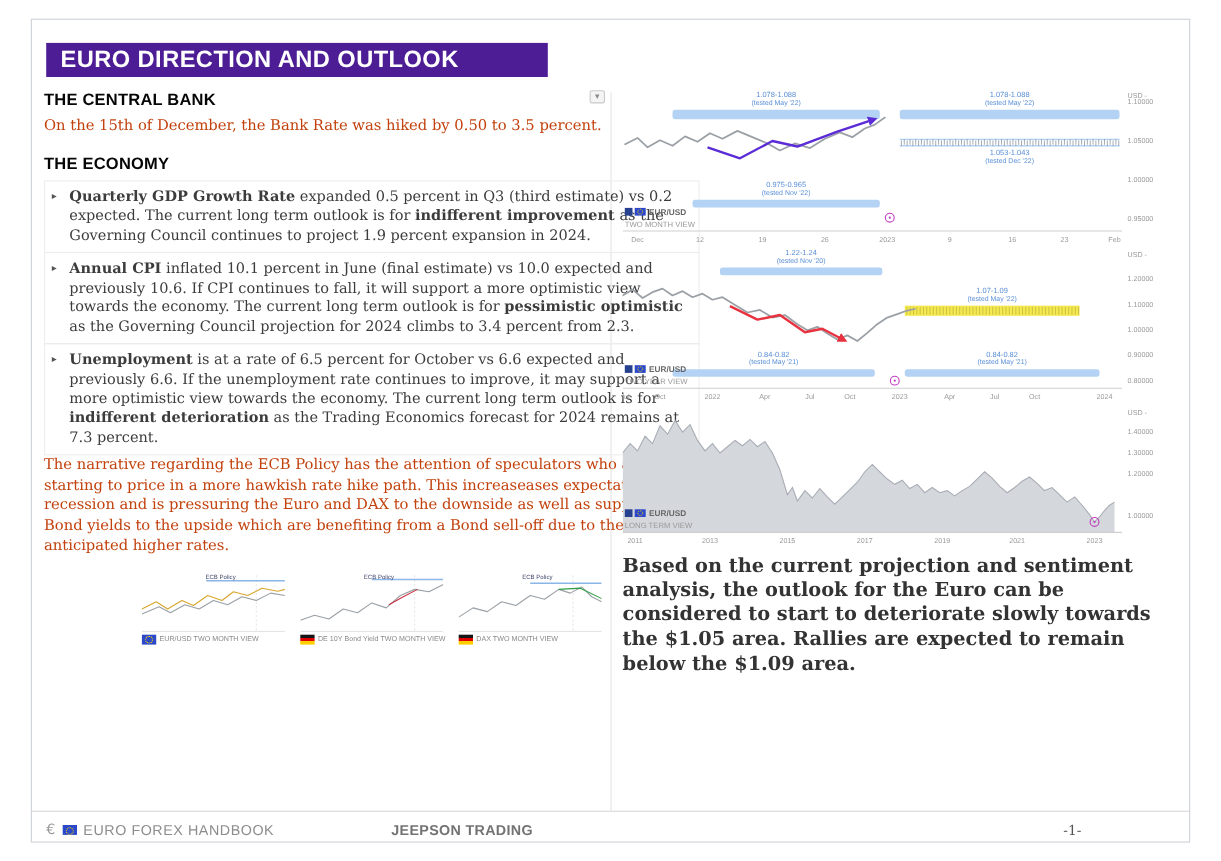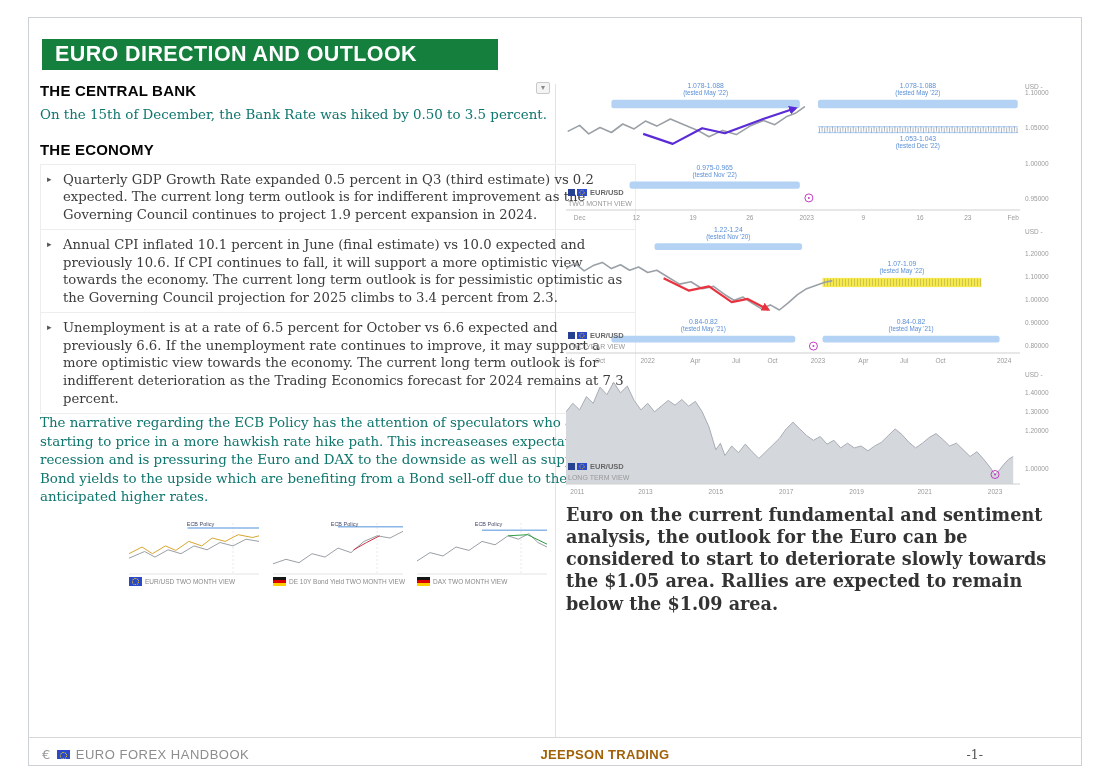--- a/index.html
+++ b/index.html
@@ -1,46 +1,46 @@
 <!DOCTYPE html>
 <html><head>
 <meta charset="utf-8">
 <style>
   *{box-sizing:border-box;margin:0;padding:0}
   html,body{background:#fff}
   body{width:1110px;height:783px;position:relative;overflow:hidden;font-family:"DejaVu Serif",serif}
   .border-frame{position:absolute;left:28px;top:17px;right:28px;bottom:17px;border:1px solid #cdd1d6}
-  .title-bar{position:absolute;left:42px;top:39px;width:456px;height:31px;background:#15803d;color:#fff;
+  .title-bar{position:absolute;left:42px;top:39px;width:456px;height:31px;background:#4c1d95;color:#fff;
     font:700 21.5px/31px "Liberation Sans",sans-serif;letter-spacing:.4px;padding-left:13px}
   .collapse-btn{position:absolute;left:536px;top:82px;width:14px;height:12px;background:#f4f4f4;border:1px solid #c9c9c9;
     border-radius:2px;font:8px/10px "Liberation Sans",sans-serif;color:#8a8a8a;text-align:center;cursor:default}
   .divider{position:absolute;left:555px;top:84px;height:653px;width:1px;background:#e3e3e3}
   .left-col{position:absolute;left:40px;top:82px;width:596px}
   .right-col{position:absolute;left:566px;top:82px;width:506px}
   h2.sec{font:800 15px "Liberation Sans",sans-serif;color:#060606;margin:13px 0 7px;letter-spacing:.2px}
   h2.sec.first{margin-top:0}
-  p.body{font:13.4px/1.38 "DejaVu Serif",serif;color:#0f766e;margin:0 0 16px}
+  p.body{font:13.4px/1.38 "DejaVu Serif",serif;color:#c2410c;margin:0 0 16px}
   p.body.tight{margin-bottom:0}
   .econ-list{margin:2px 0 0}
   .econ-item{position:relative;border:1px solid #ededed;margin-top:-1px;padding:6px 9px 6px 22px;
     font:13.2px/1.33 "DejaVu Serif",serif;color:#3c3c3c}
   .econ-item .bullet{position:absolute;left:6px;top:9px;font-size:9px;color:#555;font-family:"DejaVu Sans",sans-serif}
-  .econ-item b{font-weight:400}
+  .econ-item b{font-weight:700}
   .thumbs{display:flex;justify-content:center;gap:14px;margin-top:12px}
   .thumb{width:130px}
   .thumb svg{display:block;background:#fff}
   .thumb figcaption{margin-top:2px;font:6.5px "Liberation Sans",sans-serif;color:#8a8a8a;display:flex;align-items:center;gap:3px;white-space:nowrap}
   .chart{display:block;margin-bottom:3px}
   svg text{font-family:"Liberation Sans",sans-serif}
   .summary{font:700 17.6px/1.26 "DejaVu Serif",serif;color:#333;margin-top:6px}
   .summary .u{}
   .footer{position:absolute;left:28px;right:28px;top:737px;border-top:1px solid #d8d8d8;display:flex;align-items:center;padding:9px 14px 0}
   .f-left{flex:1;display:flex;align-items:center;gap:6px;color:#8d8d8d;font:13px "Liberation Sans",sans-serif;letter-spacing:.5px}
   .f-left .euro{font-family:"DejaVu Sans",sans-serif;color:#9a9a9a}
-  .f-center{flex:1;text-align:right;font:700 13px "Liberation Sans",sans-serif;color:#a16207;letter-spacing:.3px}
+  .f-center{flex:1;text-align:left;font:700 13px "Liberation Sans",sans-serif;color:#737373;letter-spacing:.3px}
   .f-right{flex:1;text-align:right;padding-right:85px;font:12.5px "DejaVu Serif",serif;color:#555}
   .flag{display:inline-block;vertical-align:-1px;flex:none}
   .flag-eu{width:13px;height:9px;background:#2b49c9;position:relative}
   .flag-eu::after{content:"";position:absolute;left:3px;top:1.5px;width:5px;height:5px;border:1px dotted #ffd800;border-radius:50%}
   .flag-de{width:13px;height:9px;background:linear-gradient(to bottom,#151515 0 33%,#d00 33% 66%,#ffce00 66% 100%)}
 </style>
 </head>
 <body>
 
 <div class="border-frame"></div>
@@ -60,21 +60,21 @@
   <p class="body">On the 15th of December, the Bank Rate was hiked by 0.50 to 3.5 percent.</p>
 
   <h2 class="sec">THE ECONOMY</h2>
   <div class="econ-list">
     <div class="econ-item">
       <span class="bullet">▸</span>
       <span><b>Quarterly GDP Growth Rate</b><span> expanded 0.5 percent in Q3 (third estimate) vs 0.2 expected. The current long term outlook is for </span><b>indifferent improvement</b><span> as the Governing Council continues to project 1.9 percent expansion in 2024.</span></span>
     </div>
     <div class="econ-item">
       <span class="bullet">▸</span>
-      <span><b>Annual CPI</b><span> inflated 10.1 percent in June (final estimate) vs 10.0 expected and previously 10.6. If CPI continues to fall, it will support a more optimistic view towards the economy. The current long term outlook is for </span><b>pessimistic optimistic</b><span> as the Governing Council projection for 2025 climbs to 3.4 percent from 2.3.</span></span>
+      <span><b>Annual CPI</b><span> inflated 10.1 percent in June (final estimate) vs 10.0 expected and previously 10.6. If CPI continues to fall, it will support a more optimistic view towards the economy. The current long term outlook is for </span><b>pessimistic optimistic</b><span> as the Governing Council projection for 2024 climbs to 3.4 percent from 2.3.</span></span>
     </div>
     <div class="econ-item">
       <span class="bullet">▸</span>
       <span><b>Unemployment</b><span> is at a rate of 6.5 percent for October vs 6.6 expected and previously 6.6. If the unemployment rate continues to improve, it may support a more optimistic view towards the economy. The current long term outlook is for </span><b>indifferent deterioration</b><span> as the Trading Economics forecast for 2024 remains at 7.3 percent.</span></span>
     </div>
   </div>
 
   <p class="body tight">The narrative regarding the ECB Policy has the attention of speculators who are starting to price in a more hawkish rate hike path. This increaseases expectations of a recession and is pressuring the Euro and DAX to the downside as well as supporting Bond yields to the upside which are benefiting from a Bond sell-off due to the anticipated higher rates.</p>
 
   <div class="thumbs">
@@ -375,21 +375,21 @@
       </g>
       <g>
         <rect x="2" y="93" width="7" height="7" fill="#26418f"></rect>
         <rect x="11" y="93" width="10" height="7" fill="#2b49c9"></rect>
         <circle cx="16" cy="96.5" r="2.2" fill="none" stroke="#ffd800" stroke-width="0.8" stroke-dasharray="1 1"></circle>
         <text x="24" y="99" fill="#666" font-size="7.5" font-weight="bold">EUR/USD</text>
         <text x="2" y="110" fill="#999" font-size="7">LONG TERM VIEW</text>
       </g>
     </svg>
 
-  <p class="summary"><span>Euro on the current fundamental and sentiment analysis, the outlook for the Euro can be considered to start to </span><span class="u">deteriorate slowly</span><span> towards the $1.05 area. Rallies are expected to remain below the $1.09 area.</span></p>
+  <p class="summary"><span>Based on the current projection and sentiment analysis, the outlook for the Euro can be considered to start to </span><span class="u">deteriorate slowly</span><span> towards the $1.05 area. Rallies are expected to remain below the $1.09 area.</span></p>
 </div>
 
 <div class="footer">
   <div class="f-left">
     <span class="euro">€</span>
     <span class="flag flag-eu"></span>
     <span>EURO FOREX HANDBOOK</span>
   </div>
   <div class="f-center">JEEPSON TRADING</div>
   <div class="f-right">-1-</div>

